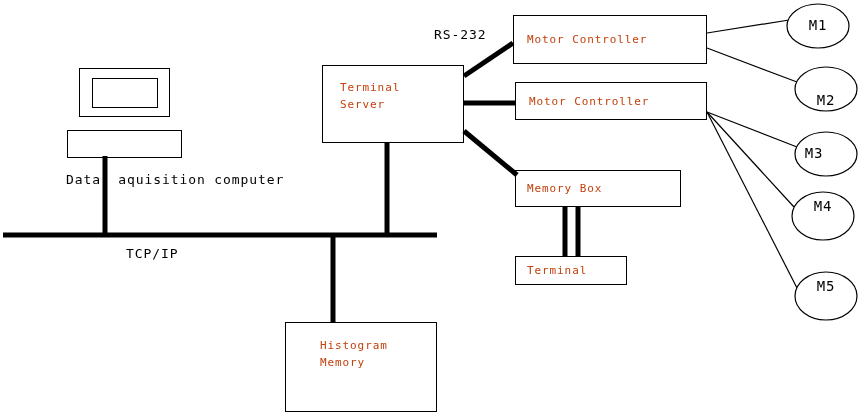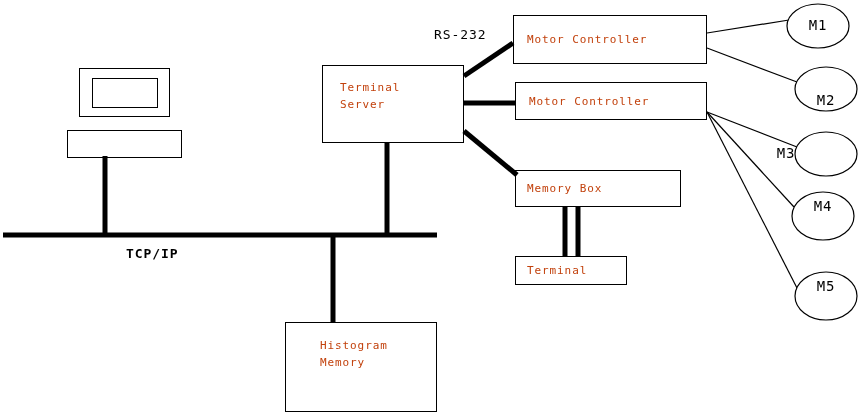--- a/index.html
+++ b/index.html
@@ -109,21 +109,22 @@
       <div class="node-label" style="left: 527px; top: 180px;">Memory Box</div>
       <div class="node-box" style="left: 515px; top: 256px; width: 112px; height: 29px;"></div>
       <div class="node-label" style="left: 527px; top: 262px;">Terminal</div>
       <div class="node-box" style="left: 285px; top: 322px; width: 152px; height: 90px;"></div>
       <div class="node-label" style="left: 320px; top: 337px;">Histogram
 Memory</div>
     </div>
   <div id="motor-labels-layer">
       <div class="ellipse-label" style="left: 778px; top: 17px; width: 80px;">M1</div>
       <div class="ellipse-label" style="left: 786px; top: 92px; width: 80px;">M2</div>
-      <div class="ellipse-label" style="left: 746px; top: 145px; width: 80px;">M3</div>
+      <div class="ellipse-label" style="left: 774px; top: 145px; width: 80px;">M3</div>
       <div class="ellipse-label" style="left: 783px; top: 198px; width: 80px;">M4</div>
       <div class="ellipse-label" style="left: 786px; top: 278px; width: 80px;">M5</div>
     </div>
 
   <div class="free-label" id="label-rs232" style="left: 434px; top: 27px;">RS-232</div>
-  <div class="free-label" id="label-bus" style="left: 126px; top: 246px; font-weight: bold;">TCP/IP</div>
+  <div class="free-label" id="label-computer" style="left: 66px; top: 172px;">Data  aquisition computer</div>
+  <div class="free-label" id="label-bus" style="left: 126px; top: 246px;">TCP/IP</div>
 
 </div>
 
 </body></html>

